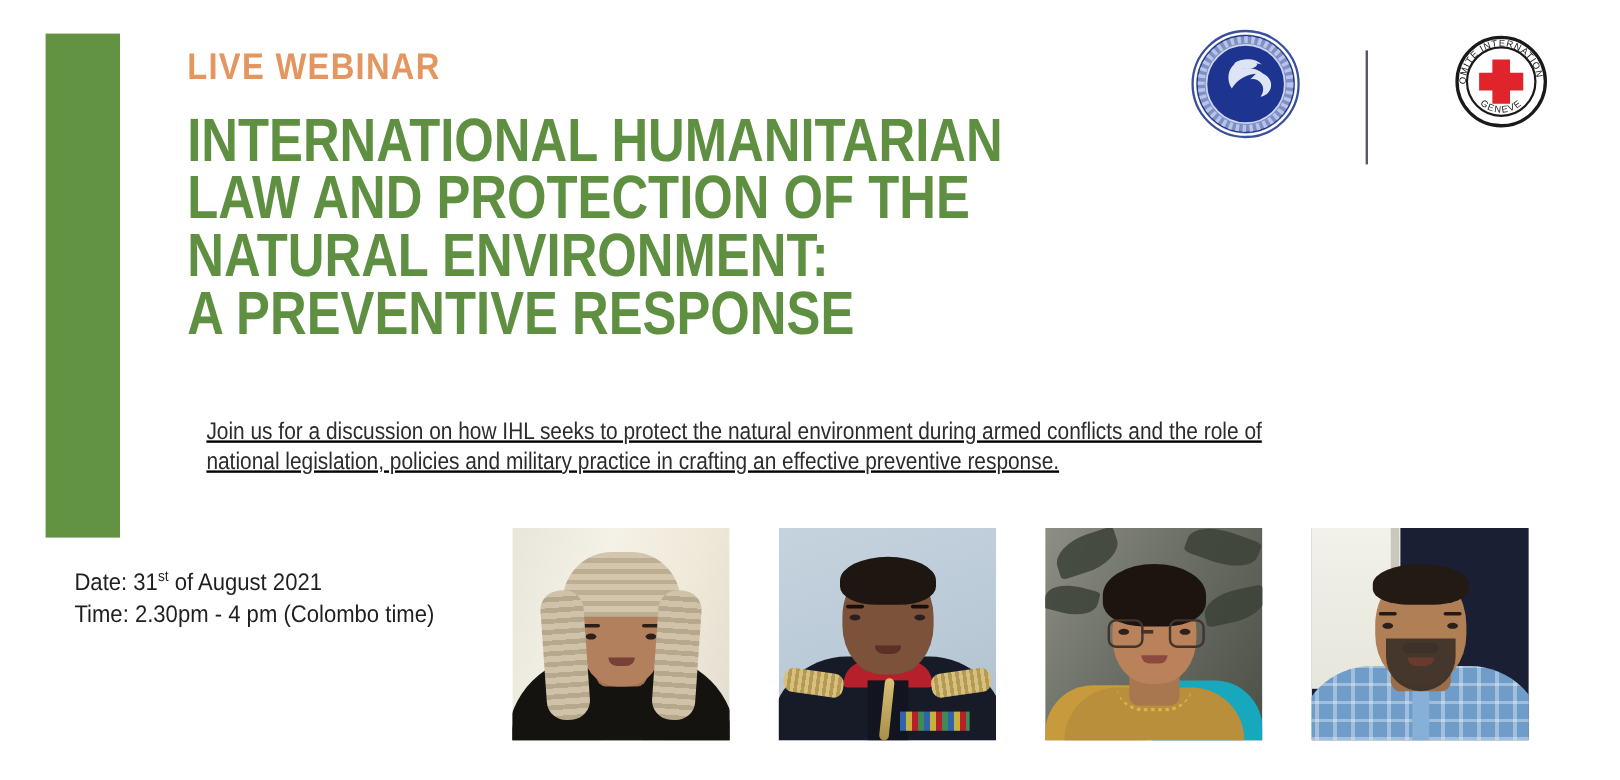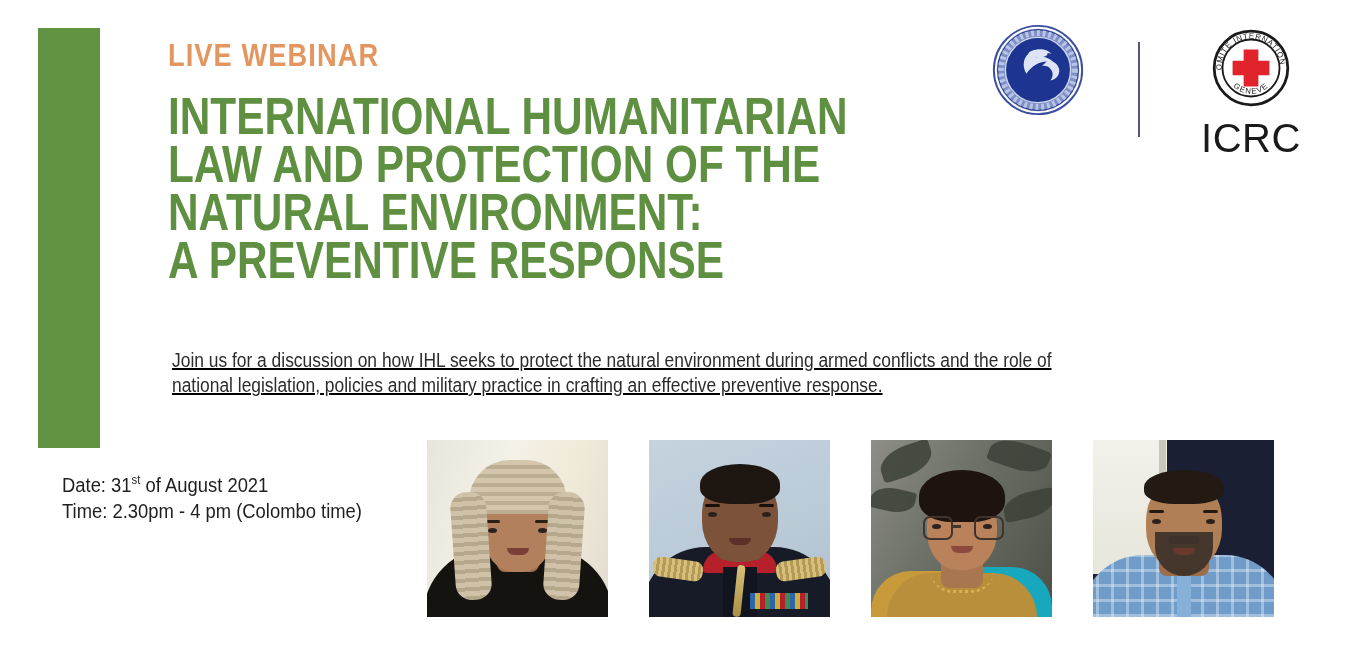--- a/index.html
+++ b/index.html
@@ -61,21 +61,21 @@
     font-size: 40px;
     letter-spacing: 0.5px;
     color: #1a1a1a;
     line-height: 1;
     margin-top: 4px;
   }
 
   
   .content {
     position: absolute;
-    left: 168px;
+    left: 156px;
     top: 40px;
     width: 900px;
   }
   .kicker {
     font-family: "Liberation Sans Narrow", "Liberation Sans", sans-serif;
     font-weight: bold;
     font-size: 31px;
     letter-spacing: 1.2px;
     color: #e3965f;
     line-height: 1;
@@ -330,21 +330,20 @@
           <path id="arcTop" d="M 18 50 A 32 32 0 0 1 82 50"></path>
           <path id="arcBot" d="M 22 50 A 28 28 0 0 0 78 50"></path>
         </defs>
         <text font-family="Liberation Sans, sans-serif" font-size="8.5" fill="#1a1a1a" letter-spacing="0.8">
           <textPath href="#arcTop" startOffset="50%" text-anchor="middle">COMITE INTERNATIONAL</textPath>
         </text>
         <text font-family="Liberation Sans, sans-serif" font-size="8.5" fill="#1a1a1a" letter-spacing="1.2">
           <textPath href="#arcBot" startOffset="50%" text-anchor="middle">GENEVE</textPath>
         </text>
       </svg>
-      <div class="icrc-word">ICRC</div>
     </div>
 
   </div>
 
   <div class="content">
     <div class="kicker">LIVE WEBINAR</div>
     <h1 class="title">INTERNATIONAL HUMANITARIAN
 LAW AND PROTECTION OF THE
 NATURAL ENVIRONMENT:
 A PREVENTIVE RESPONSE</h1>

